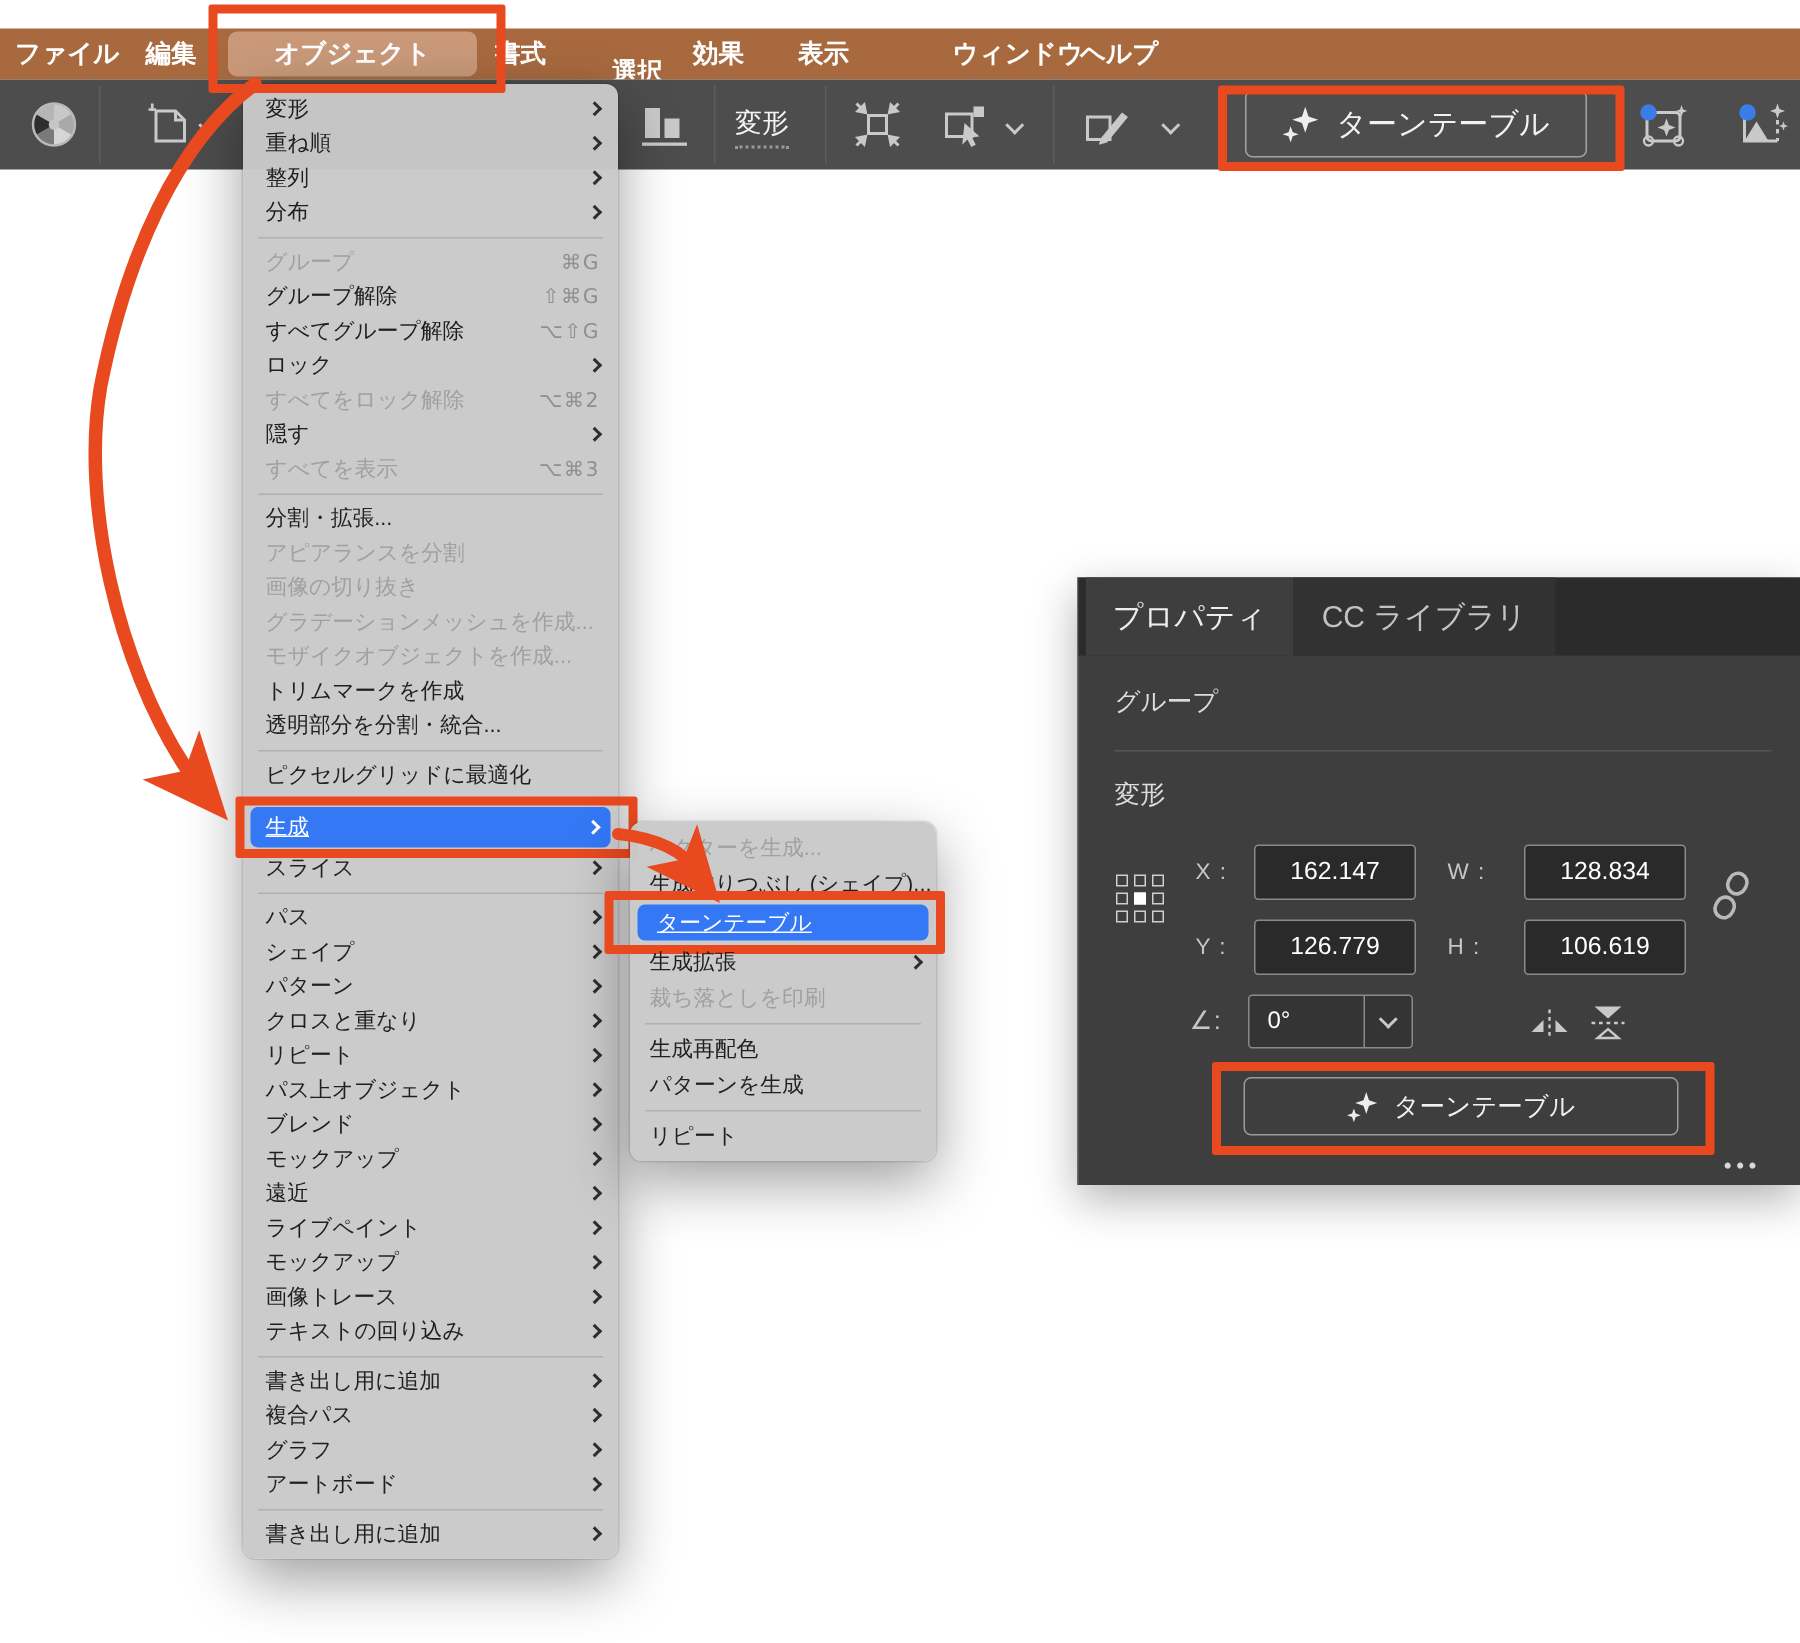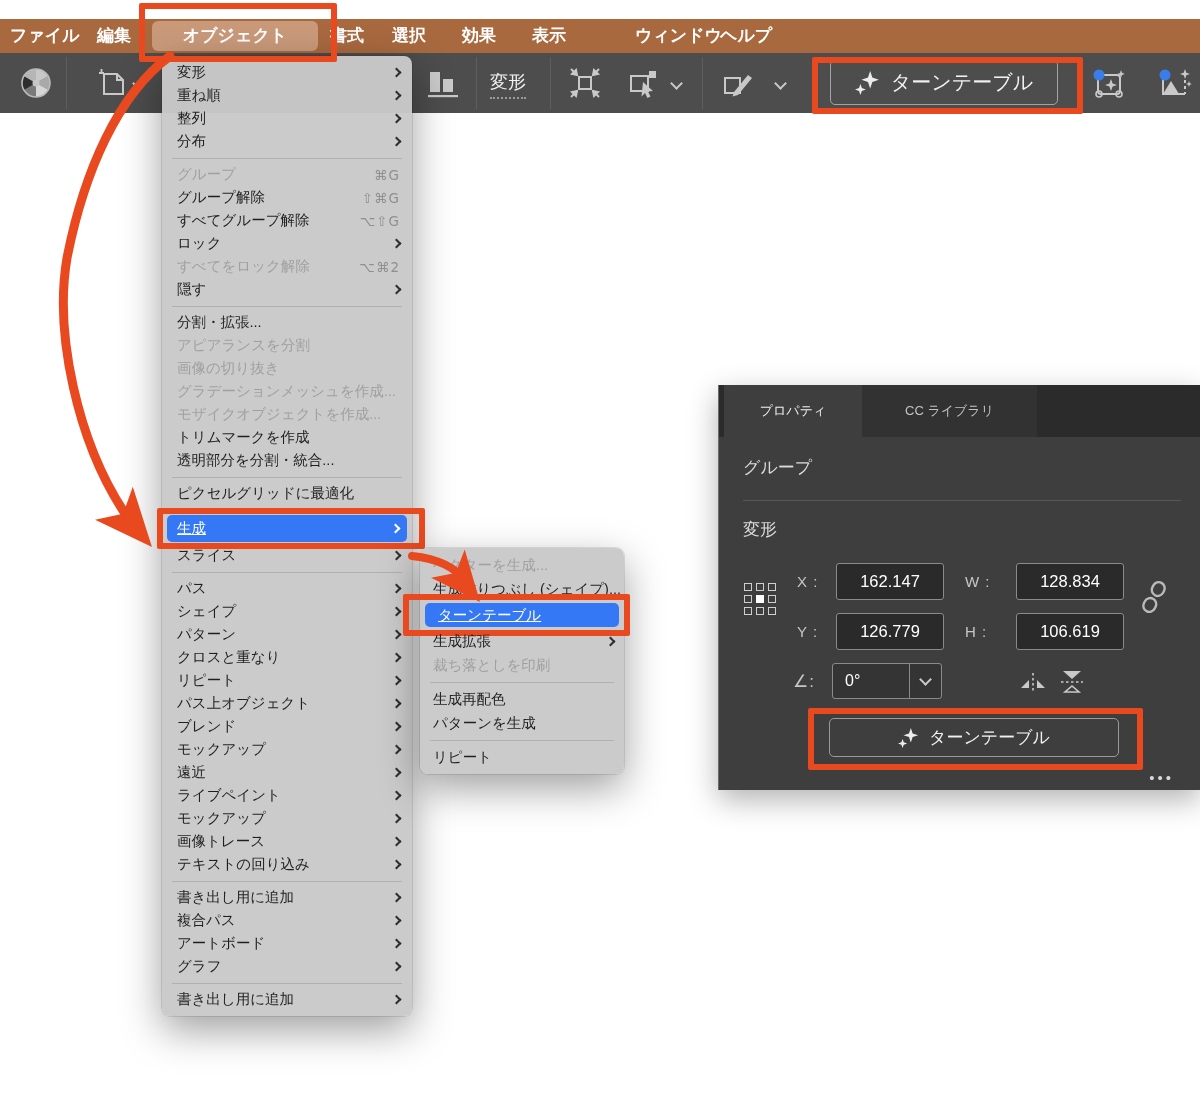--- a/index.html
+++ b/index.html
@@ -38,21 +38,21 @@
   #object-menu .annotated::after{left:-10px;right:-18px;top:-7px;bottom:-7px;}
   #gen-submenu .annotated::after{left:-22px;right:-11px;top:-9px;bottom:-9px;}
   
   .red-box{position:absolute;border:6px solid var(--red);border-radius:2px;pointer-events:none;z-index:50;}
   #red-box-menubar{left:139px;top:3px;width:198px;height:59px;}
   #red-box-toolbar{left:812px;top:57px;width:271px;height:57px;}
   #red-box-panel{left:808px;top:708px;width:335px;height:62px;}
   
   #props-panel{position:absolute;left:718px;top:385px;width:482px;height:405px;background:#3E3E3E;border-left:1px solid #6B6B6B;box-shadow:0 10px 28px rgba(0,0,0,0.30);}
   #props-tabbar{position:absolute;left:0;top:0;width:100%;height:52px;background:#2B2B2B;display:flex;padding-left:5px;}
-  .props-tab{height:52px;display:flex;align-items:center;justify-content:center;font-size:13px;color:#C2C2C2;cursor:default;}
+  .props-tab{height:52px;display:flex;align-items:center;justify-content:center;font-size:20px;color:#C2C2C2;cursor:default;}
   .props-tab.active{background:#3E3E3E;color:#EDEDED;}
   #tab-properties{width:138px;}
   #tab-cc-libraries{width:175px;background:#323232;}
   .panel-heading{position:absolute;color:#DCDCDC;font-size:17px;}
   #panel-divider{position:absolute;left:24px;top:115px;width:438px;height:1px;background:#575757;}
   .fld-label{position:absolute;color:#C6C6C6;font-size:15px;letter-spacing:1px;}
   .fld{position:absolute;width:108px;height:37px;background:#2A2A2A;border:1px solid #8A8A8A;border-radius:3px;color:#FFFFFF;font-size:16.5px;display:flex;align-items:center;justify-content:center;overflow:hidden;}
   #angle-combo{position:absolute;left:113px;top:278px;width:110px;height:36px;background:#343434;border:1px solid #8A8A8A;border-radius:3px;display:flex;align-items:center;color:#fff;font-size:16px;}
   #angle-combo .val{padding-left:12px;flex:1;}
   #angle-combo .dd{width:32px;height:100%;border-left:1px solid #8A8A8A;display:flex;align-items:center;justify-content:center;}
@@ -67,21 +67,21 @@
   svg{display:block;}
 </style>
 </head>
 <body>
 
 <div id="menubar">
     <div class="mb-item" style="left: 10px;">ファイル</div>
     <div class="mb-item" style="left: 97px;">編集</div>
     <div class="mb-item active" style="left: 152px;">オブジェクト</div>
     <div class="mb-item" style="left: 330px;">書式</div>
-    <div class="mb-item" style="left: 392px;">選択</div>
+    <div class="mb-item" style="left: 408px; margin-top: 12px;">選択</div>
     <div class="mb-item" style="left: 462px;">効果</div>
     <div class="mb-item" style="left: 532px;">表示</div>
     <div class="mb-item" style="left: 635px;">ウィンドウ</div>
     <div class="mb-item" style="left: 720px;">ヘルプ</div>
   </div>
 
 <div id="toolbar">
   <div class="tb-icon" style="left:20px;top:14px;">
     <svg width="32" height="32" viewBox="0 0 32 32">
       <circle cx="16" cy="16" r="14" fill="#8F8F8F"></circle>
@@ -213,20 +213,24 @@
       <span class="chev-r"></span>
     </div>
     <div class="menu-row disabled">
       <span class="label">すべてをロック解除</span>
       <span class="shortcut">⌥⌘2</span>
     </div>
     <div class="menu-row">
       <span class="label">隠す</span>
       <span class="chev-r"></span>
     </div>
+    <div class="menu-row disabled">
+      <span class="label">すべてを表示</span>
+      <span class="shortcut">⌥⌘3</span>
+    </div>
     <div class="menu-sep"></div>
     <div class="menu-row">
       <span class="label">分割・拡張...</span>
     </div>
     <div class="menu-row disabled">
       <span class="label">アピアランスを分割</span>
     </div>
     <div class="menu-row disabled">
       <span class="label">画像の切り抜き</span>
     </div>
@@ -311,25 +315,25 @@
     <div class="menu-sep"></div>
     <div class="menu-row">
       <span class="label">書き出し用に追加</span>
       <span class="chev-r"></span>
     </div>
     <div class="menu-row">
       <span class="label">複合パス</span>
       <span class="chev-r"></span>
     </div>
     <div class="menu-row">
+      <span class="label">グラフ</span>
+      <span class="chev-r"></span>
+    </div>
+    <div class="menu-row">
       <span class="label">アートボード</span>
-      <span class="chev-r"></span>
-    </div>
-    <div class="menu-row">
-      <span class="label">グラフ</span>
       <span class="chev-r"></span>
     </div>
     <div class="menu-sep"></div>
     <div class="menu-row">
       <span class="label">書き出し用に追加</span>
       <span class="chev-r"></span>
     </div>
   </div>
 
 <div id="gen-submenu" class="menu">

